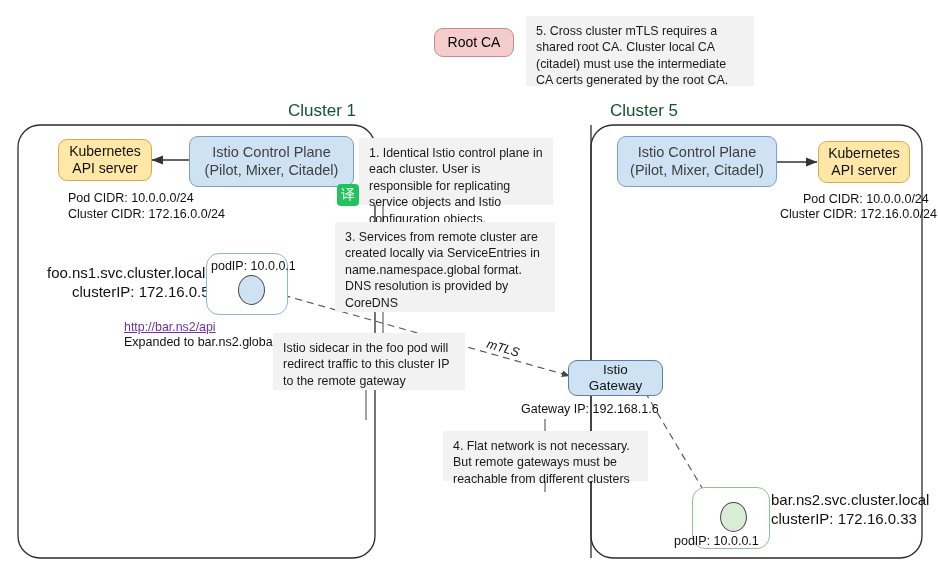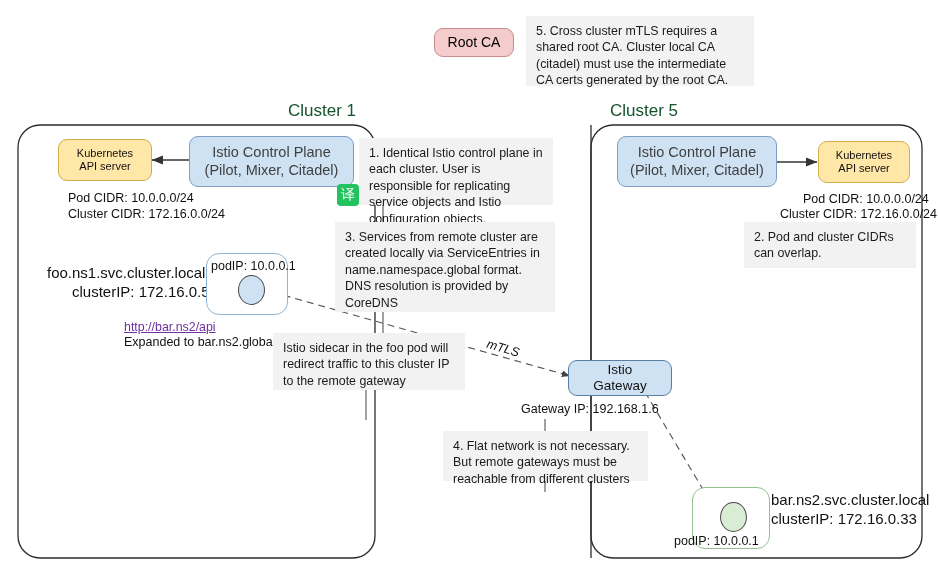--- a/index.html
+++ b/index.html
@@ -9,21 +9,21 @@
     color:#1a1a1a;
   }
   #canvas{position:absolute;inset:0;width:938px;height:566px;}
   svg.layer{position:absolute;left:0;top:0;width:938px;height:566px;pointer-events:none;}
 
   .node{position:absolute;box-sizing:border-box;display:flex;align-items:center;
         justify-content:center;text-align:center;border-radius:9px;line-height:1.18;}
   .node span{display:block;}
 
   .n-ctrl{background:#cfe2f3;border:1.4px solid #7d9ec0;font-size:14.5px;color:#404040;}
-  .n-k8s{background:#ffe7a8;border:1.4px solid #d4ac4a;font-size:11px;color:#111;}
+  .n-k8s{background:#ffe7a8;border:1.4px solid #d4ac4a;font-size:14px;color:#111;}
   .n-rootca{background:#f4cccc;border:1.4px solid #cc8b8b;font-size:14px;color:#000000;}
   .n-gw{background:#cfe2f3;border:1.4px solid #5b7fa3;font-size:13.5px;color:#111;z-index:6;}
 
   .pod{position:absolute;box-sizing:border-box;border-radius:13px;background:#ffffff;}
   .pod-blue{border:1.3px solid #8fb4d9;}
   .pod-green{border:1.3px solid #93c08f;}
   .pod .circle{position:absolute;border-radius:50%;border:1.2px solid #555;}
   .pod-blue .circle{background:#cfe2f3;border-color:#4a4a4a;}
   .pod-green .circle{background:#d9ecd4;border-color:#4a4a4a;}
 
@@ -127,23 +127,22 @@
   </div>
 
   <div class="node n-k8s" style="left:818px;top:141px;width:92px;height:42px;flex-direction:column;">
     <span>Kubernetes</span>
     <span>API server</span>
   </div>
 
   <div class="plain" style="left:803px;top:191px;">Pod CIDR: 10.0.0.0/24</div>
   <div class="plain" style="left:780px;top:206px;">Cluster CIDR: 172.16.0.0/24</div>
 
-  <div class="note" style="left:744px;top:222px;width:172px;height:46px;">2. Pod and cluster CIDRs can overlap.</div>
 
-  <div class="node n-gw" style="left:568px;top:360px;width:104px;height:36px;flex-direction:column;">
+  <div class="node n-gw" style="left:568px;top:360px;width:95px;height:36px;flex-direction:column;">
     <span>Istio</span>
     <span>Gateway</span>
   </div>
   <div class="plain" style="left:521px;top:401px;">Gateway IP: 192.168.1.6</div>
 
   <div class="mtls" style="left:489px;top:337px;">mTLS</div>
 
   <div class="note" style="left:443px;top:431px;width:205px;height:50px;">4. Flat network is not necessary. But remote gateways must be reachable from different clusters</div>
 
   <div class="pod pod-green" style="left:692px;top:487px;width:78px;height:62px;">

